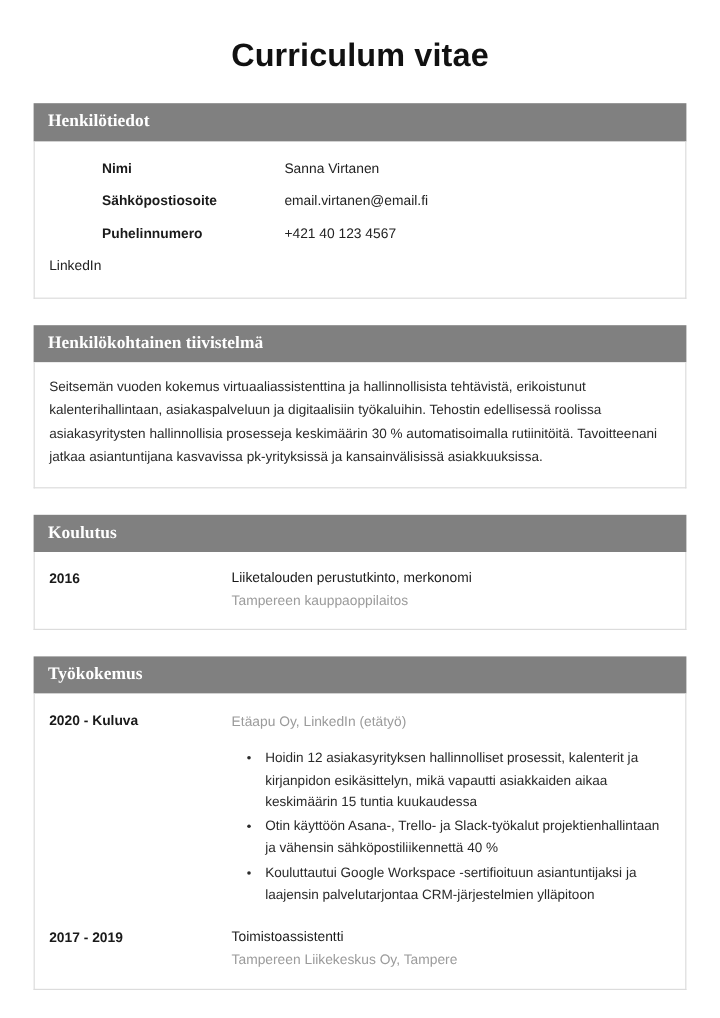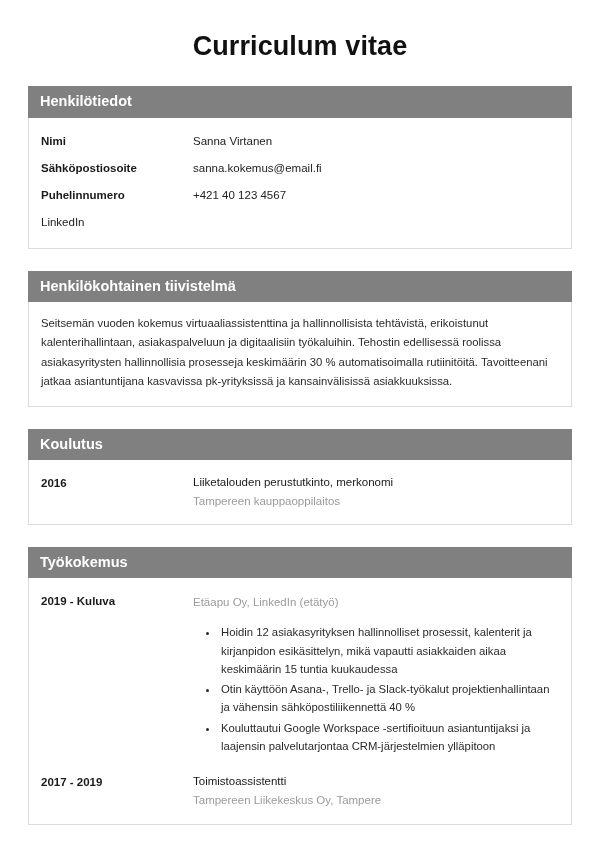--- a/index.html
+++ b/index.html
@@ -40,20 +40,21 @@
     margin: 0 28px;
   }
 
   .section-header {
     background: #808080;
     color: #ffffff;
     font-size: 14.5px;
     font-weight: bold;
     padding: 6px 12px 7px 12px;
     line-height: 1.25;
+    font-family: Liberation Serif, serif;
   }
 
   .section-body {
     border: 1px solid #dcdcdc;
     border-top: none;
     background: #ffffff;
     padding: 10px 12px 12px 12px;
   }
 
   
@@ -62,20 +63,21 @@
     align-items: flex-start;
     padding: 5.5px 0;
   }
   .info-label {
     width: 152px;
     flex: 0 0 152px;
     font-size: 11.5px;
     font-weight: bold;
     color: #1a1a1a;
     line-height: 1.4;
+    margin-left: 44px;
   }
   .info-value {
     font-size: 11.5px;
     color: #222222;
     line-height: 1.4;
   }
 
   
   .summary-text {
     font-size: 11.3px;
@@ -146,21 +148,21 @@
     <div class="section-header">Henkilötiedot</div>
     <div class="section-body">
 
       <div class="info-row">
         <div class="info-label">Nimi</div>
         <div class="info-value">Sanna Virtanen</div>
       </div>
 
       <div class="info-row">
         <div class="info-label">Sähköpostiosoite</div>
-        <div class="info-value">sanna.kokemus@email.fi</div>
+        <div class="info-value">email.virtanen@email.fi</div>
       </div>
 
       <div class="info-row">
         <div class="info-label">Puhelinnumero</div>
         <div class="info-value">+421 40 123 4567</div>
       </div>
 
 
       <div class="info-row">
         <div class="info-value">LinkedIn</div>
@@ -195,21 +197,21 @@
     </div>
   </div>
 
   <div class="gap-md"></div>
 
   <div class="section-wrap section">
     <div class="section-header">Työkokemus</div>
     <div class="section-body">
 
       <div class="entry">
-        <div class="entry-date">2019 - Kuluva</div>
+        <div class="entry-date">2020 - Kuluva</div>
         <div class="entry-main">
           <div class="entry-org">Etäapu Oy, LinkedIn (etätyö)</div>
           <ul class="entry-bullets">
             <li>Hoidin 12 asiakasyrityksen hallinnolliset prosessit, kalenterit ja kirjanpidon esikäsittelyn, mikä vapautti asiakkaiden aikaa keskimäärin 15 tuntia kuukaudessa</li>
             <li>Otin käyttöön Asana-, Trello- ja Slack-työkalut projektienhallintaan ja vähensin sähköpostiliikennettä 40 %</li>
             <li>Kouluttautui Google Workspace -sertifioituun asiantuntijaksi ja laajensin palvelutarjontaa CRM-järjestelmien ylläpitoon</li>
           </ul>
         </div>
       </div>
 

